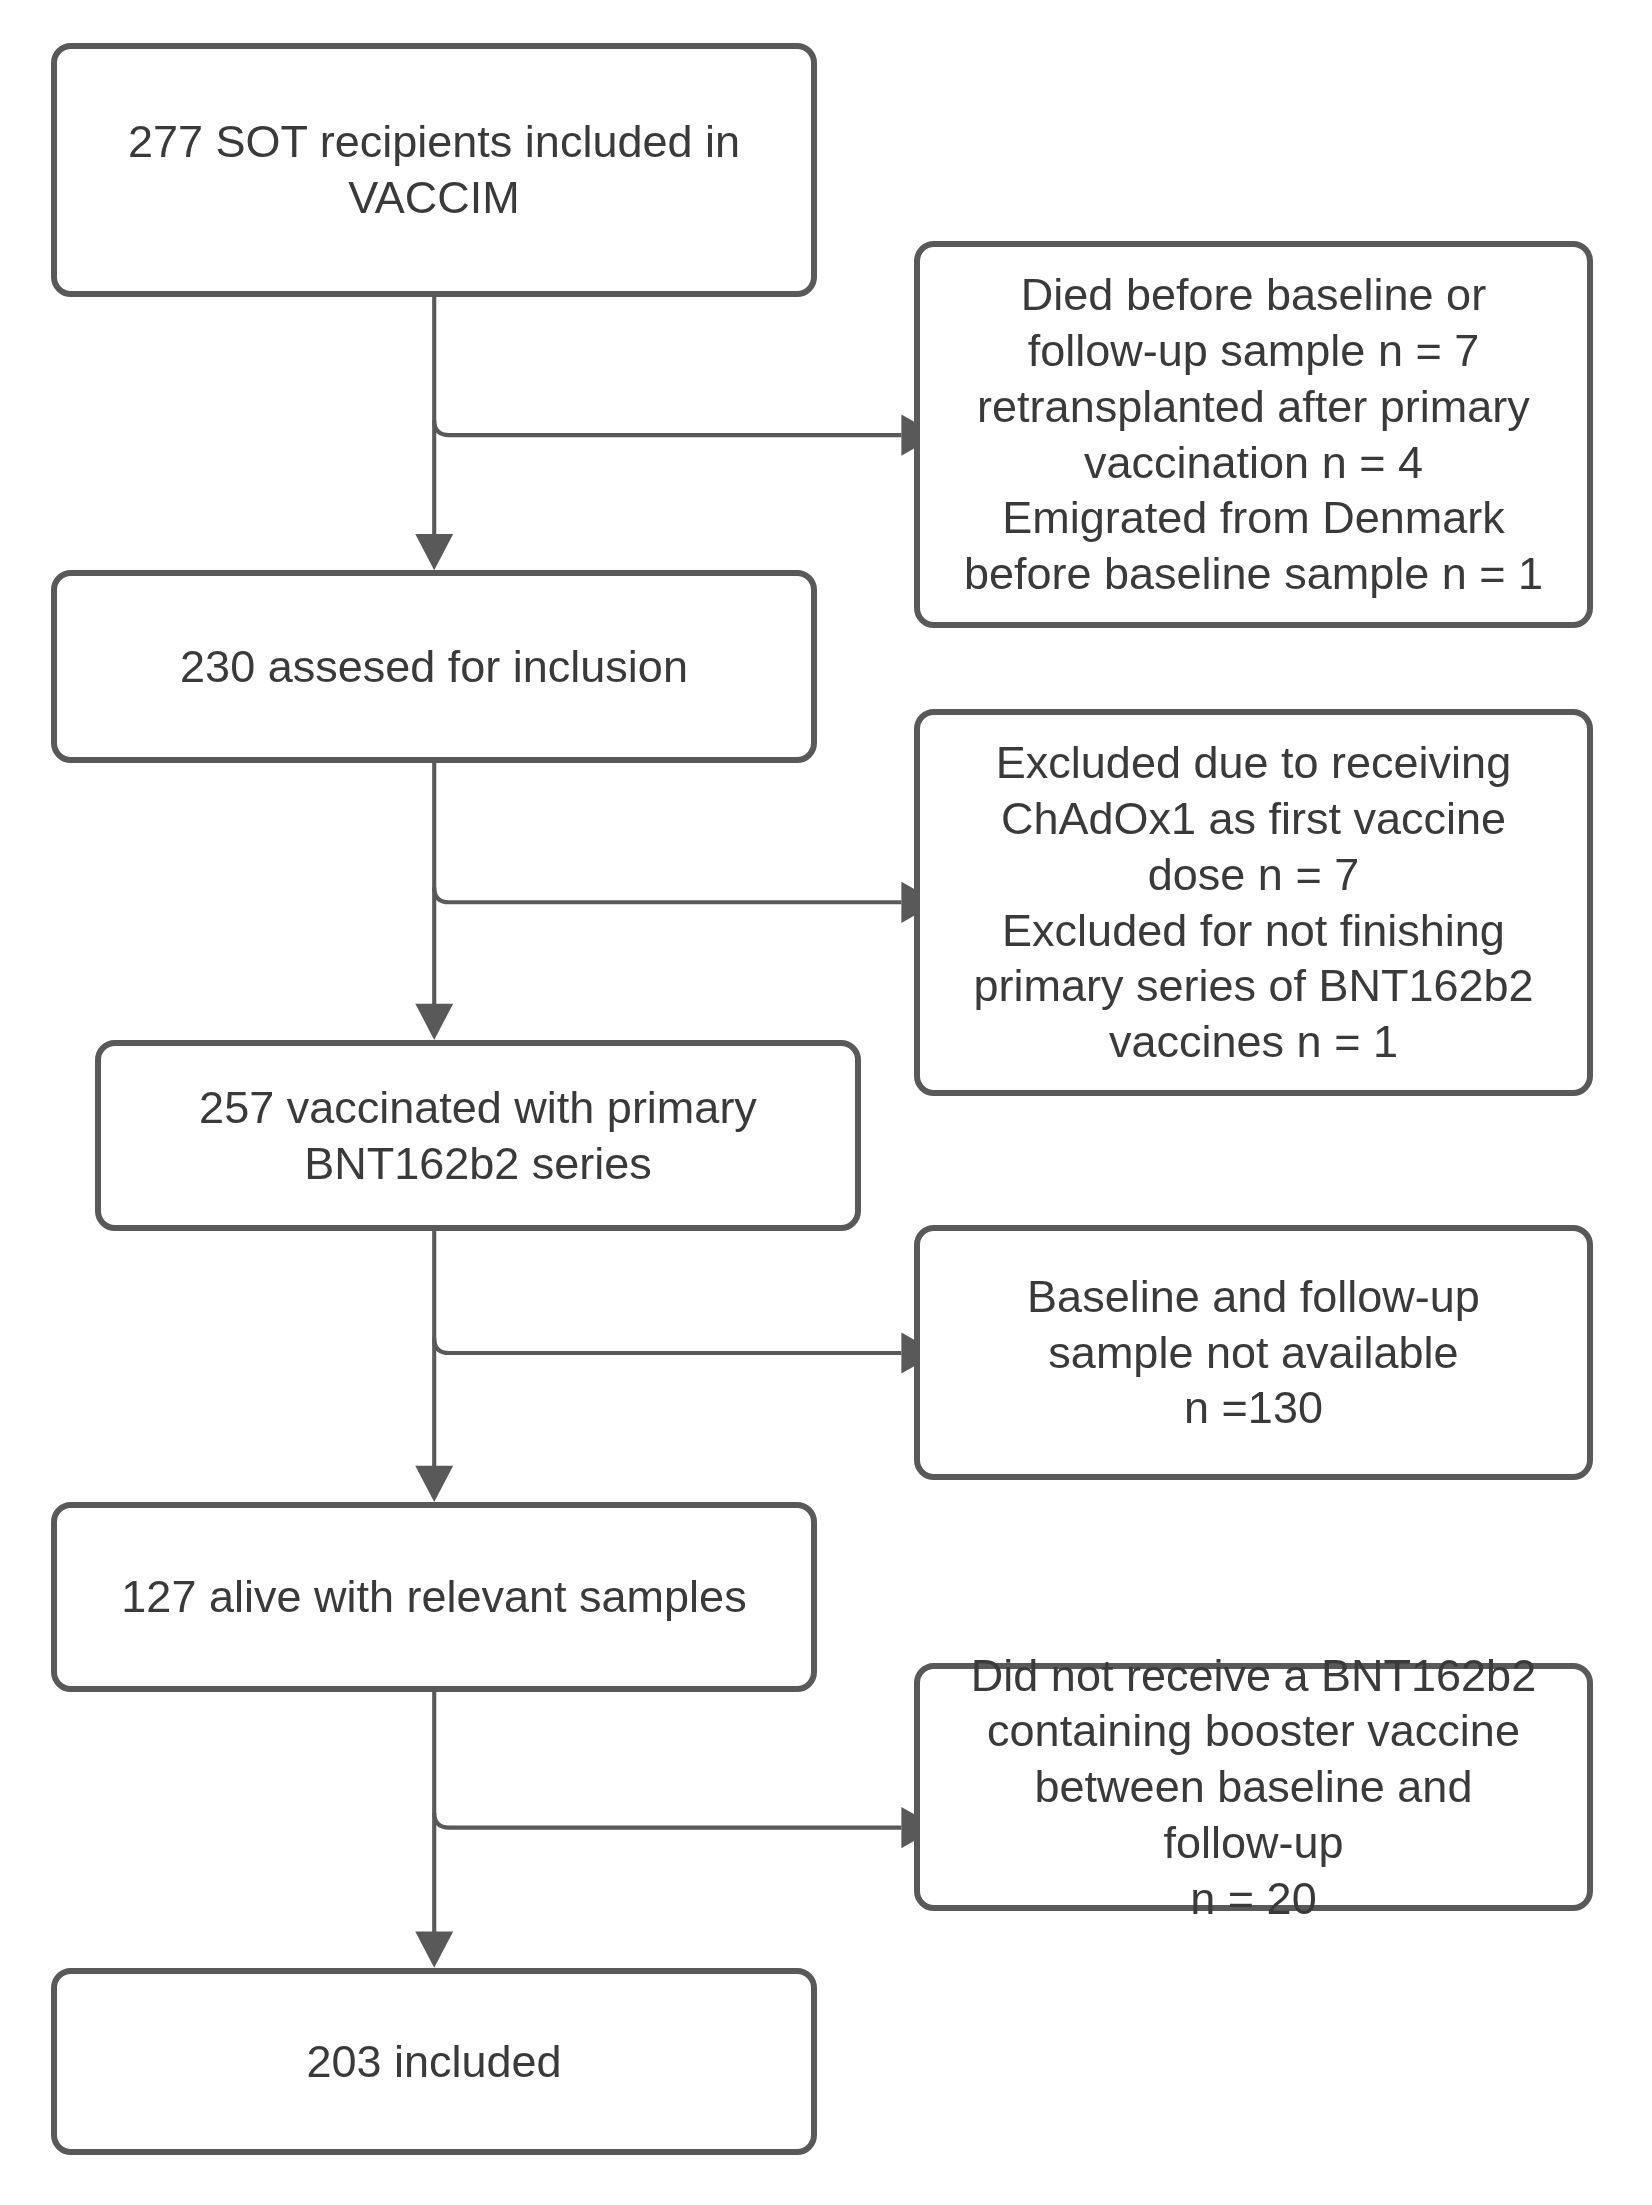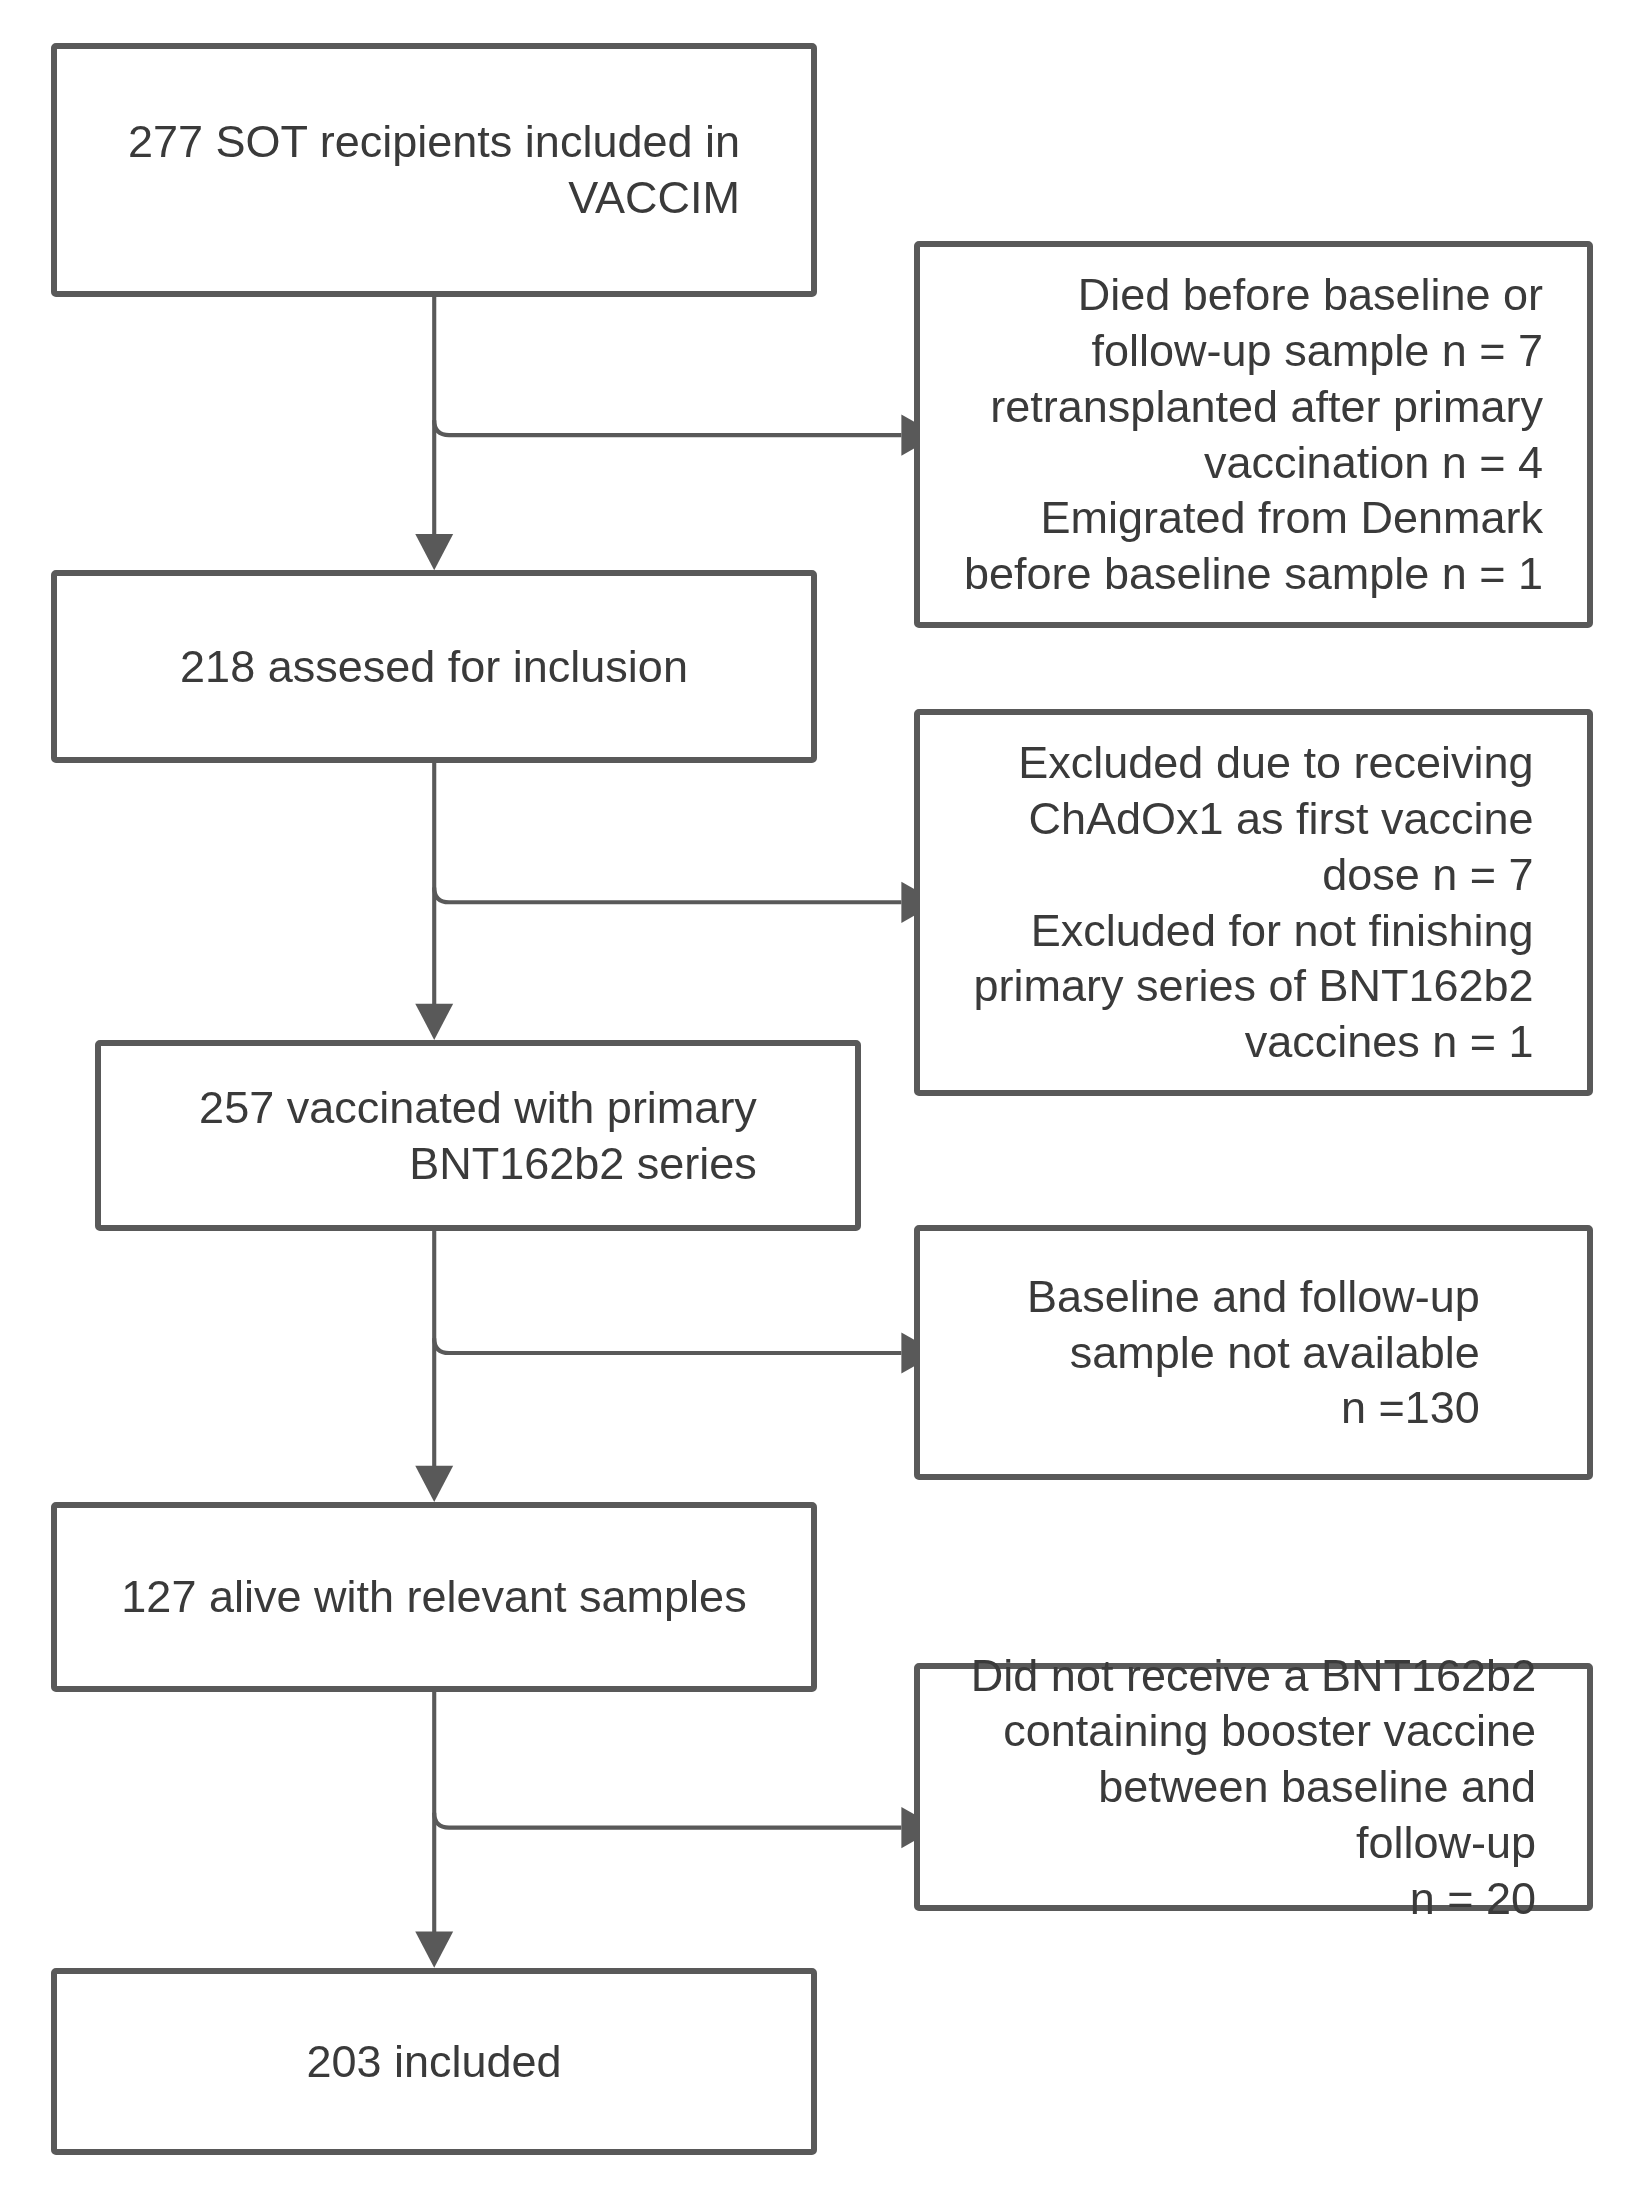--- a/index.html
+++ b/index.html
@@ -16,25 +16,25 @@
     height:2205px;
     background:var(--bg);
     font-family:"Liberation Sans", sans-serif;
     overflow:hidden;
   }
   .box{
     position:absolute;
     box-sizing:border-box;
     background:var(--boxbg);
     border:6.6px solid var(--border);
-    border-radius:5px;
+    border-radius:20px;
     display:flex;
     align-items:center;
     justify-content:center;
-    text-align:right;
+    text-align:center;
     padding:8.2px 15px;
     z-index:2;
   }
   .box .label{
     white-space:pre-line;
     font-size:45px;
     line-height:1.24;
     color:var(--text);
   }
   
@@ -69,21 +69,21 @@
 </head>
 <body>
 
 <div class="canvas">
 
   <div class="box main m0">
     <span class="label">277 SOT recipients included in
 VACCIM</span>
   </div>
   <div class="box main m1">
-    <span class="label">218 assesed for inclusion</span>
+    <span class="label">230 assesed for inclusion</span>
   </div>
   <div class="box main m2">
     <span class="label">257 vaccinated with primary
 BNT162b2 series</span>
   </div>
   <div class="box main m3">
     <span class="label">127 alive with relevant samples</span>
   </div>
   <div class="box main m4">
     <span class="label">203 included</span>

